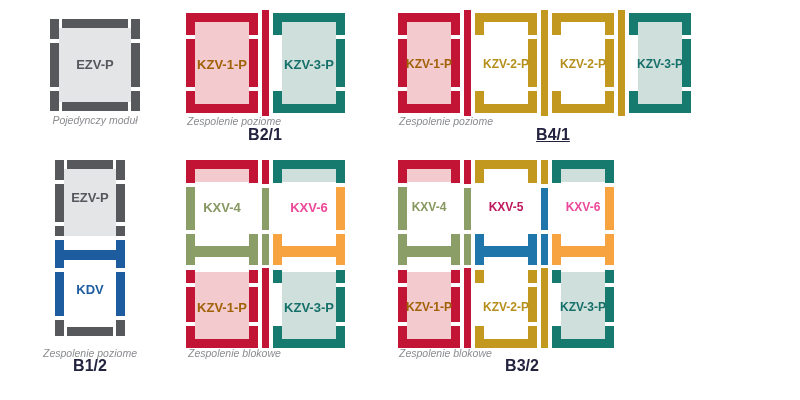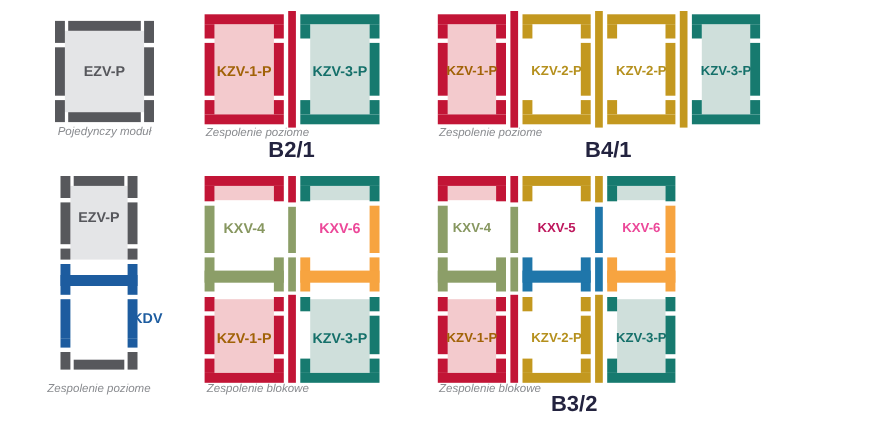--- a/index.html
+++ b/index.html
@@ -25,21 +25,21 @@
   .t-red{color:#a16207}
   .t-teal{color:#15706a}
   .t-gold{color:#b5901d}
   .t-olive{color:#879760}
   .t-orange{color:#ec4899}
   .t-blue{color:#be185d}
   .t-navy{color:#1e5da0}
   .t-gray{color:#56575c}
   .caption{position:absolute;font-style:italic;color:#8a8c90;font-size:10.5px;white-space:nowrap;}
   .caption.ctr{text-align:center;}
-  .badge{position:absolute;font-weight:bold;font-size:20px;color:#23233f;text-align:center;white-space:nowrap;}
+  .badge{position:absolute;font-weight:bold;font-size:16px;color:#23233f;text-align:center;white-space:nowrap;}
 </style>
 </head>
 <body>
 
 <div id="canvas">
 
   <div class="grp" style="left:50px;top:19px;width:90px;height:92px;">
     <div class="p f-lgray" style="left:9px;top:9px;width:72px;height:74px;"></div>
     <div class="p c-gray" style="left:12px;top:0;width:66px;height:9px;"></div>
     <div class="p c-gray" style="left:0;top:0;width:9px;height:20px;"></div>
@@ -119,48 +119,49 @@
     <div class="p c-teal" style="left:231px;top:0;width:62px;height:9px;"></div>
     <div class="p c-teal" style="left:231px;top:9px;width:9px;height:13px;"></div>
     <div class="p c-teal" style="left:284px;top:9px;width:9px;height:13px;"></div>
     <div class="p c-teal" style="left:284px;top:26px;width:9px;height:48px;"></div>
     <div class="p c-teal" style="left:231px;top:78px;width:9px;height:13px;"></div>
     <div class="p c-teal" style="left:284px;top:78px;width:9px;height:13px;"></div>
     <div class="p c-teal" style="left:231px;top:91px;width:62px;height:9px;"></div>
     <div class="mlabel t-teal" style="left:227px;top:44px;width:70px;font-size:12px;">KZV-3-P</div>
   </div>
   <div class="caption" style="left:399px;top:115px;">Zespolenie poziome</div>
-  <div class="badge" style="left:503px;top:126px;width:100px;">B4/1</div>
+  <div class="badge" style="left:503px;top:126px;width:100px;text-decoration:underline;">B4/1</div>
 
   <div class="grp" style="left:55px;top:160px;width:70px;height:176px;">
 
     <div class="p f-lgray" style="left:9px;top:9px;width:52px;height:67px;"></div>
     <div class="p c-gray" style="left:12px;top:0;width:46px;height:9px;"></div>
     <div class="p c-gray" style="left:0;top:0;width:9px;height:20px;"></div>
     <div class="p c-gray" style="left:61px;top:0;width:9px;height:20px;"></div>
     <div class="p c-gray" style="left:0;top:24px;width:9px;height:38px;"></div>
     <div class="p c-gray" style="left:61px;top:24px;width:9px;height:38px;"></div>
     <div class="p c-gray" style="left:0;top:66px;width:9px;height:10px;"></div>
     <div class="p c-gray" style="left:61px;top:66px;width:9px;height:10px;"></div>
     <div class="mlabel t-gray" style="left:0;top:30px;width:70px;">EZV-P</div>
 
     <div class="p c-navy" style="left:0;top:80px;width:9px;height:28px;"></div>
     <div class="p c-navy" style="left:61px;top:80px;width:9px;height:28px;"></div>
     <div class="p c-navy" style="left:0;top:90px;width:70px;height:10px;"></div>
 
     <div class="p c-navy" style="left:0;top:112px;width:9px;height:36px;"></div>
     <div class="p c-navy" style="left:61px;top:112px;width:9px;height:36px;"></div>
-    <div class="mlabel t-navy" style="left:0;top:122px;width:70px;padding-left:44px;">KDV</div>
+    <div class="mlabel t-navy" style="left:0;top:122px;width:70px;">KDV</div>
     <div class="p c-navy" style="left:0;top:148px;width:9px;height:8px;"></div>
     <div class="p c-navy" style="left:61px;top:148px;width:9px;height:8px;"></div>
     <div class="p c-gray" style="left:0;top:160px;width:9px;height:16px;"></div>
     <div class="p c-gray" style="left:61px;top:160px;width:9px;height:16px;"></div>
     <div class="p c-gray" style="left:12px;top:167px;width:46px;height:9px;"></div>
   </div>
   <div class="caption ctr" style="left:25px;top:347px;width:130px;">Zespolenie poziome</div>
+  <div class="badge" style="left:50px;top:357px;width:80px;">B1/2</div>
 
   <div class="grp" style="left:186px;top:160px;width:159px;height:188px;">
 
     <div class="p f-pink" style="left:9px;top:9px;width:54px;height:13px;"></div>
     <div class="p c-red" style="left:0;top:0;width:72px;height:9px;"></div>
     <div class="p c-red" style="left:0;top:9px;width:9px;height:14px;"></div>
     <div class="p c-red" style="left:63px;top:9px;width:9px;height:14px;"></div>
     <div class="p c-olive" style="left:0;top:27px;width:9px;height:43px;"></div>
     <div class="p c-olive" style="left:0;top:74px;width:9px;height:31px;"></div>
     <div class="p c-olive" style="left:63px;top:74px;width:9px;height:31px;"></div>

